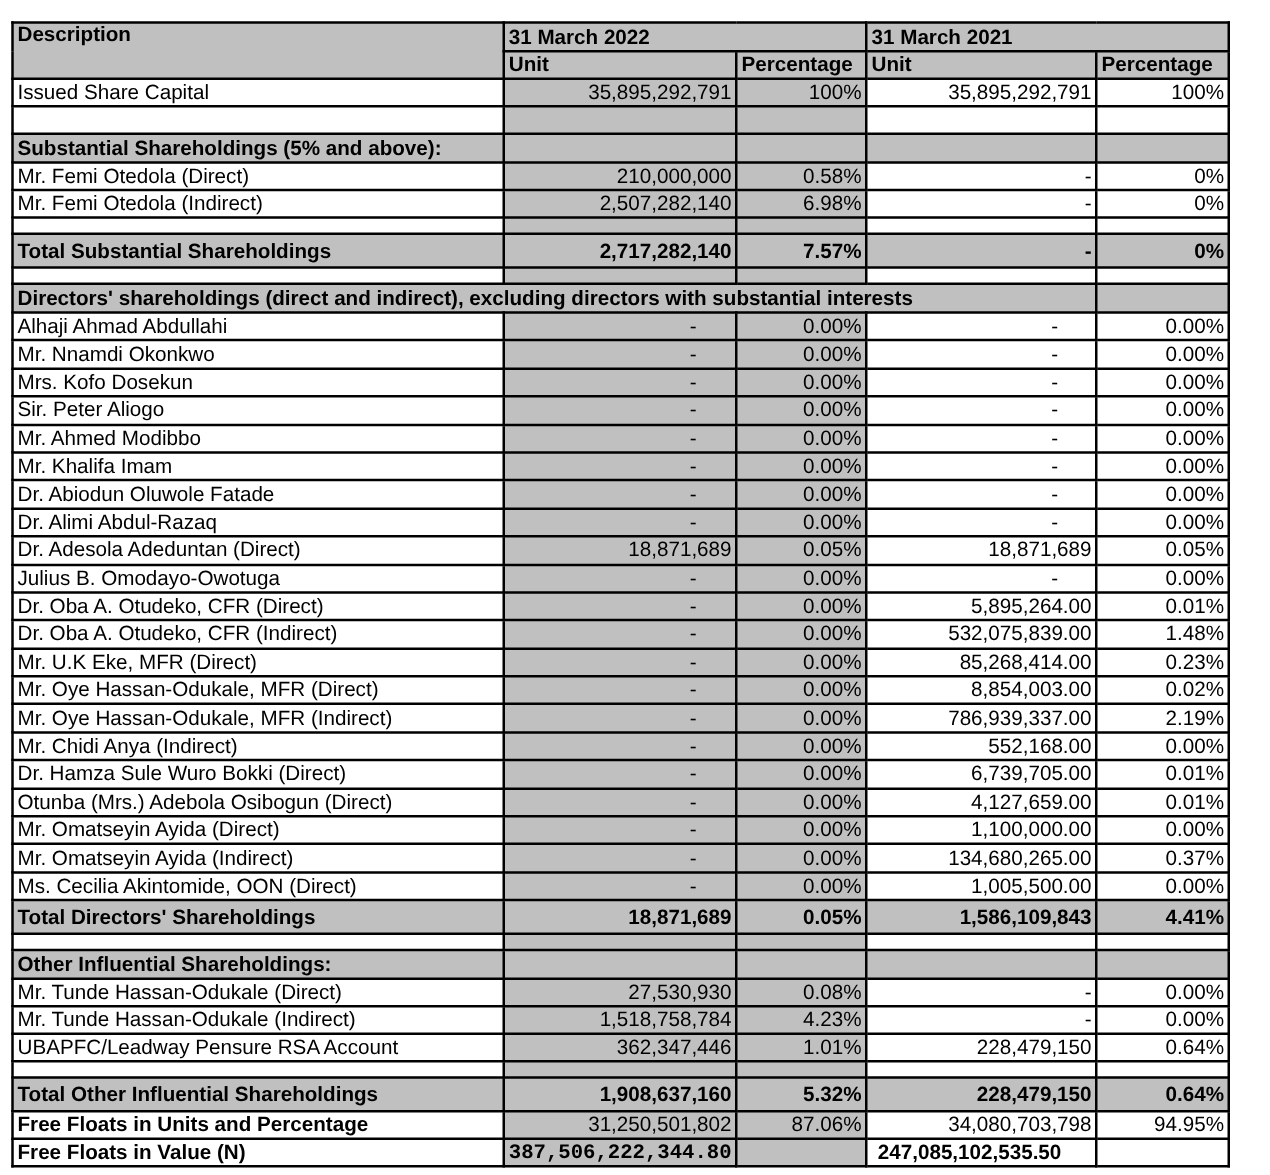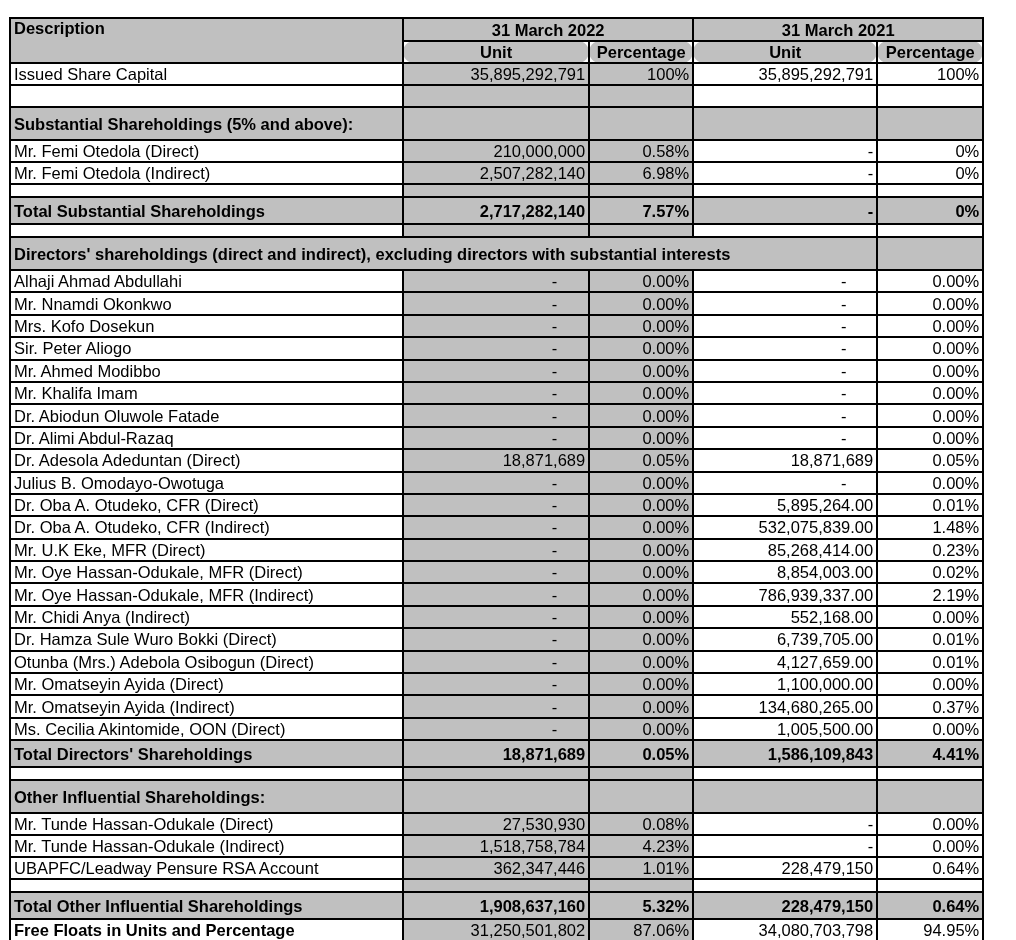--- a/index.html
+++ b/index.html
@@ -5,27 +5,27 @@
   html, body { margin: 0; padding: 0; background: #ffffff; }
   body { width: 1016px; height: 940px; position: relative; overflow: hidden;
          font-family: "Liberation Sans", sans-serif; font-size: 16.5px; color: #000; }
   table { position: absolute; left: 9px; top: 17px; border-collapse: collapse; table-layout: fixed; }
   td { border: 2px solid #000; padding: 0 3px; height: 18.5px; line-height: 18px; white-space: nowrap; overflow: visible; box-sizing: border-box; }
   col.c0 { width: 393px; } col.c1 { width: 183px; } col.c2 { width: 104px; } col.c3 { width: 184px; } col.c4 { width: 106px; }
   .g { background: #c0c0c0; }
   .w { background: #ffffff; }
   .b { font-weight: bold; }
   .r { text-align: right; }
-  .c { text-align: center; }
+  .c { }
   tr.h1 td { height: 23px; }
-  tr.h2 td { height: 22px; border-radius: 11px; }
+  tr.h2 td { height: 22px; }
   tr.std td { height: 22px; margin-left: 18px; }
   tr.blank td { height: 22px; }
   tr.thin td { height: 13px; line-height: 10px; }
-  tr.sec td { height: 33px; }
+  tr.sec td { height: 23px; }
   tr.dir td { height: 22.4px; }
   tr.tot td { height: 27px; }
 </style>
 </head>
 <body>
 
 <table>
   <colgroup>
       <col class="c0">
       <col class="c1">

